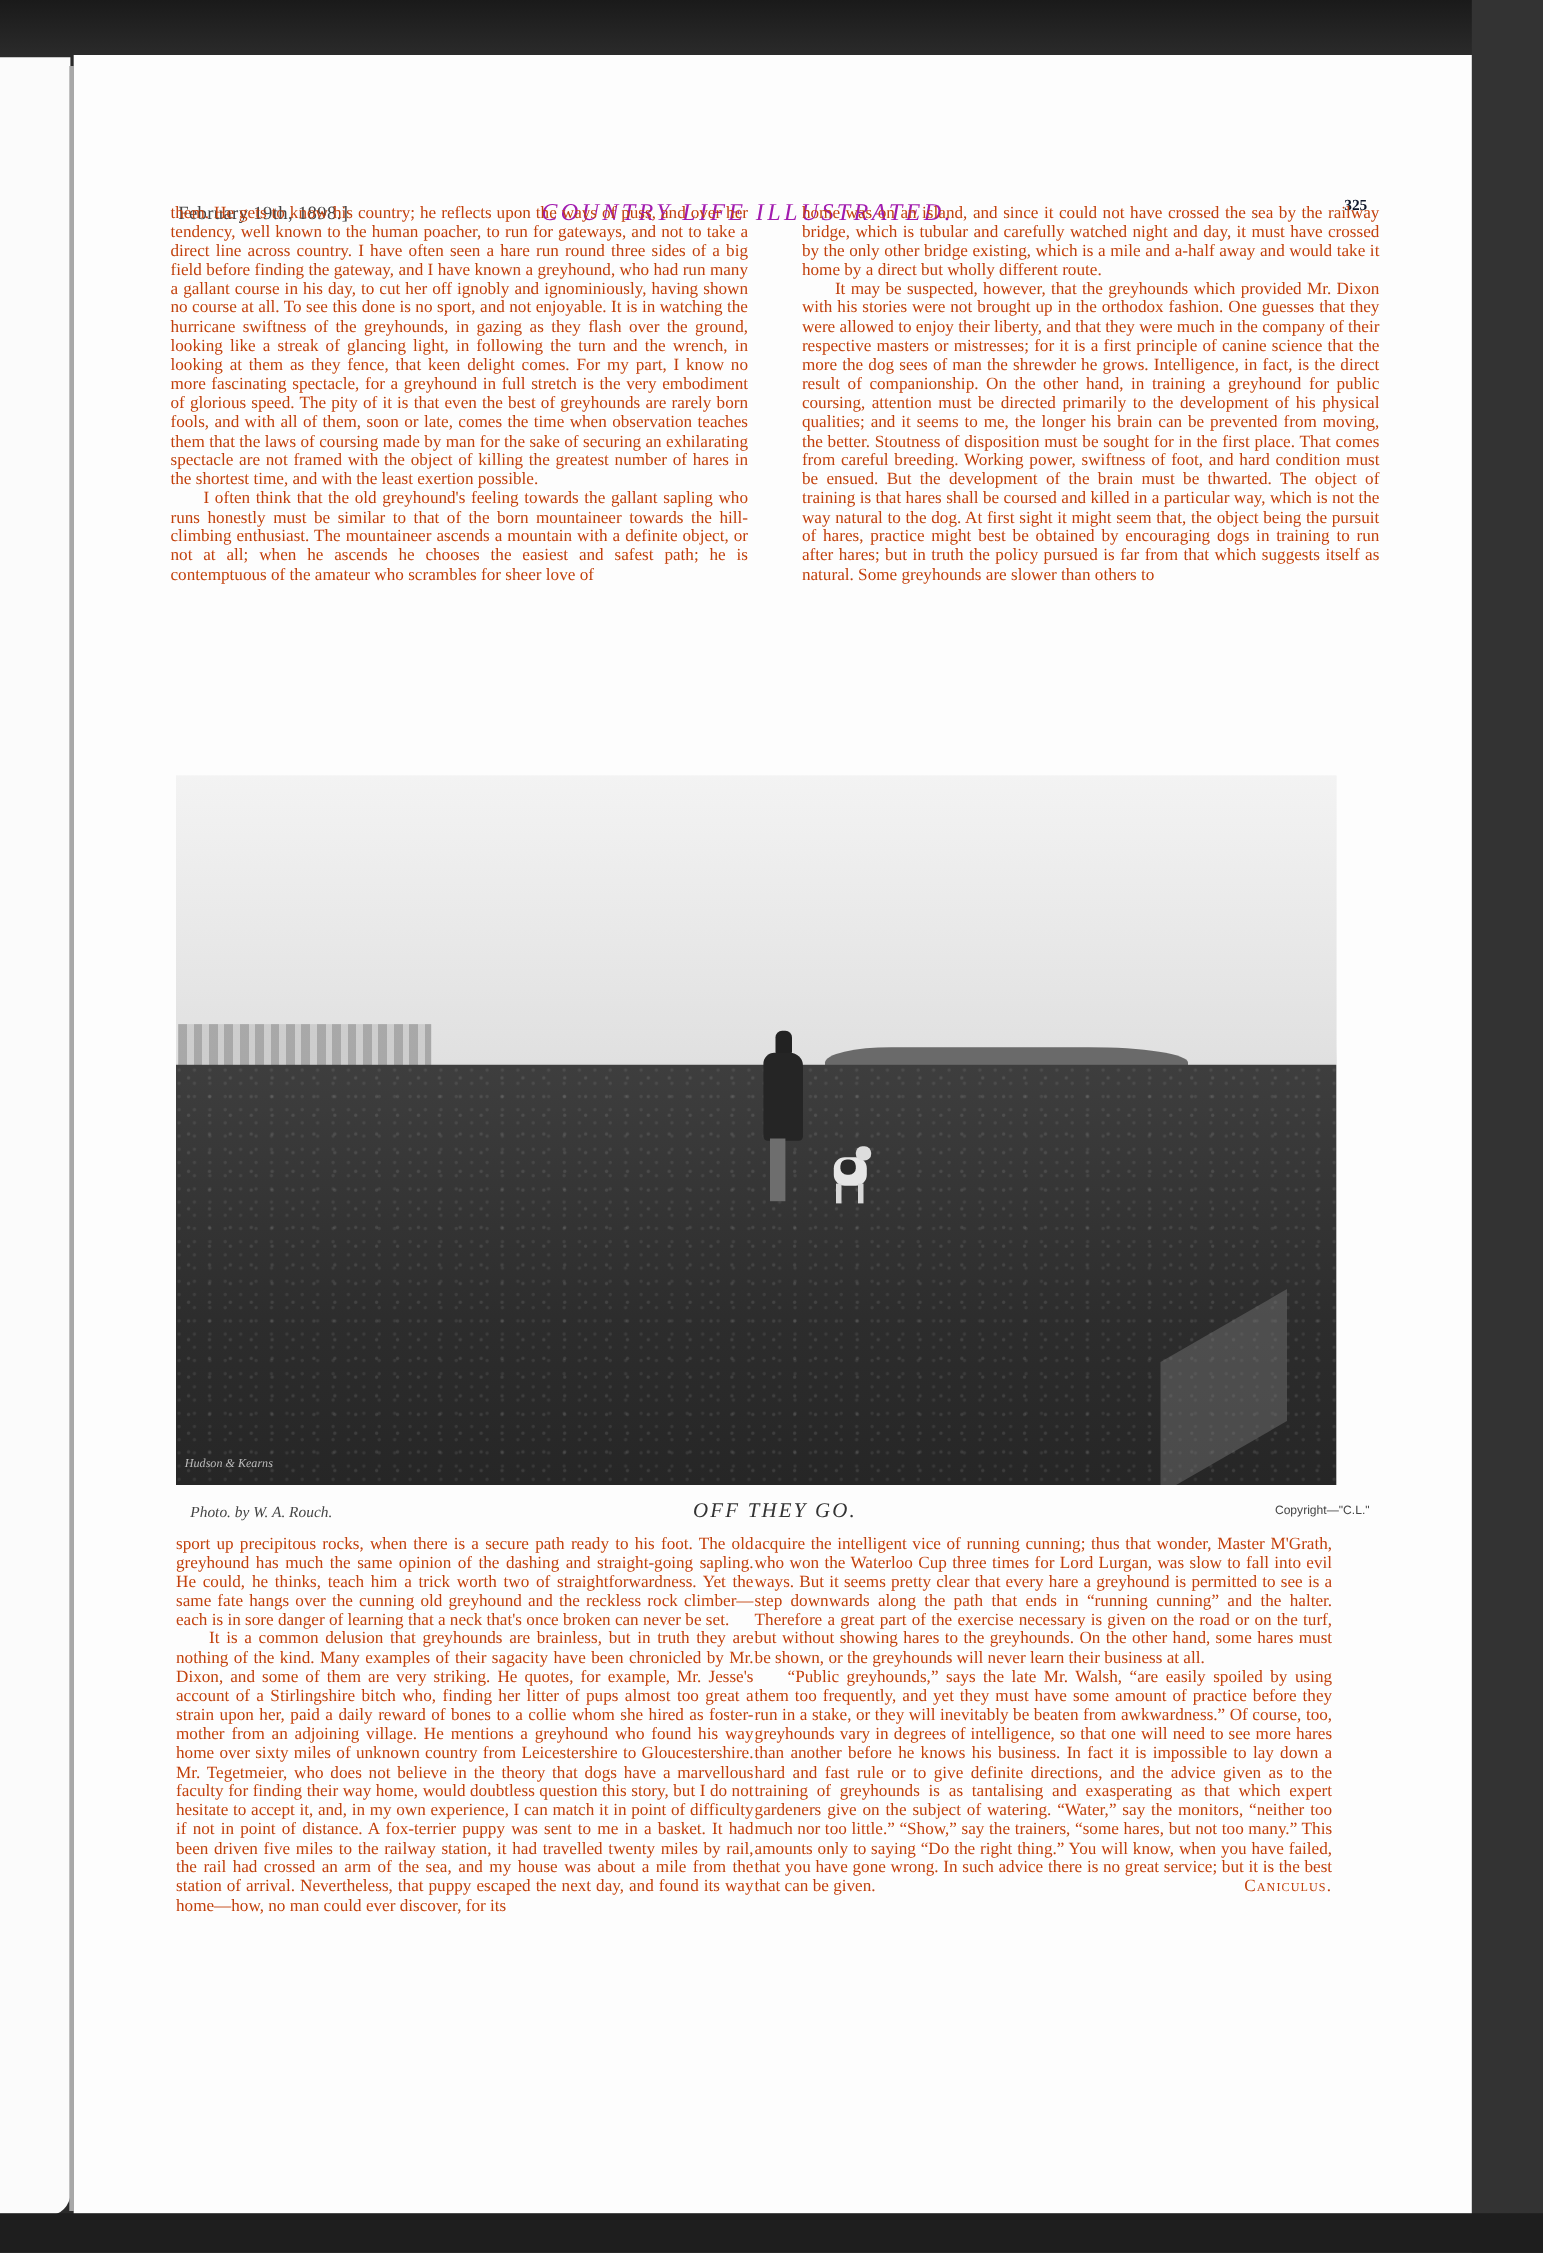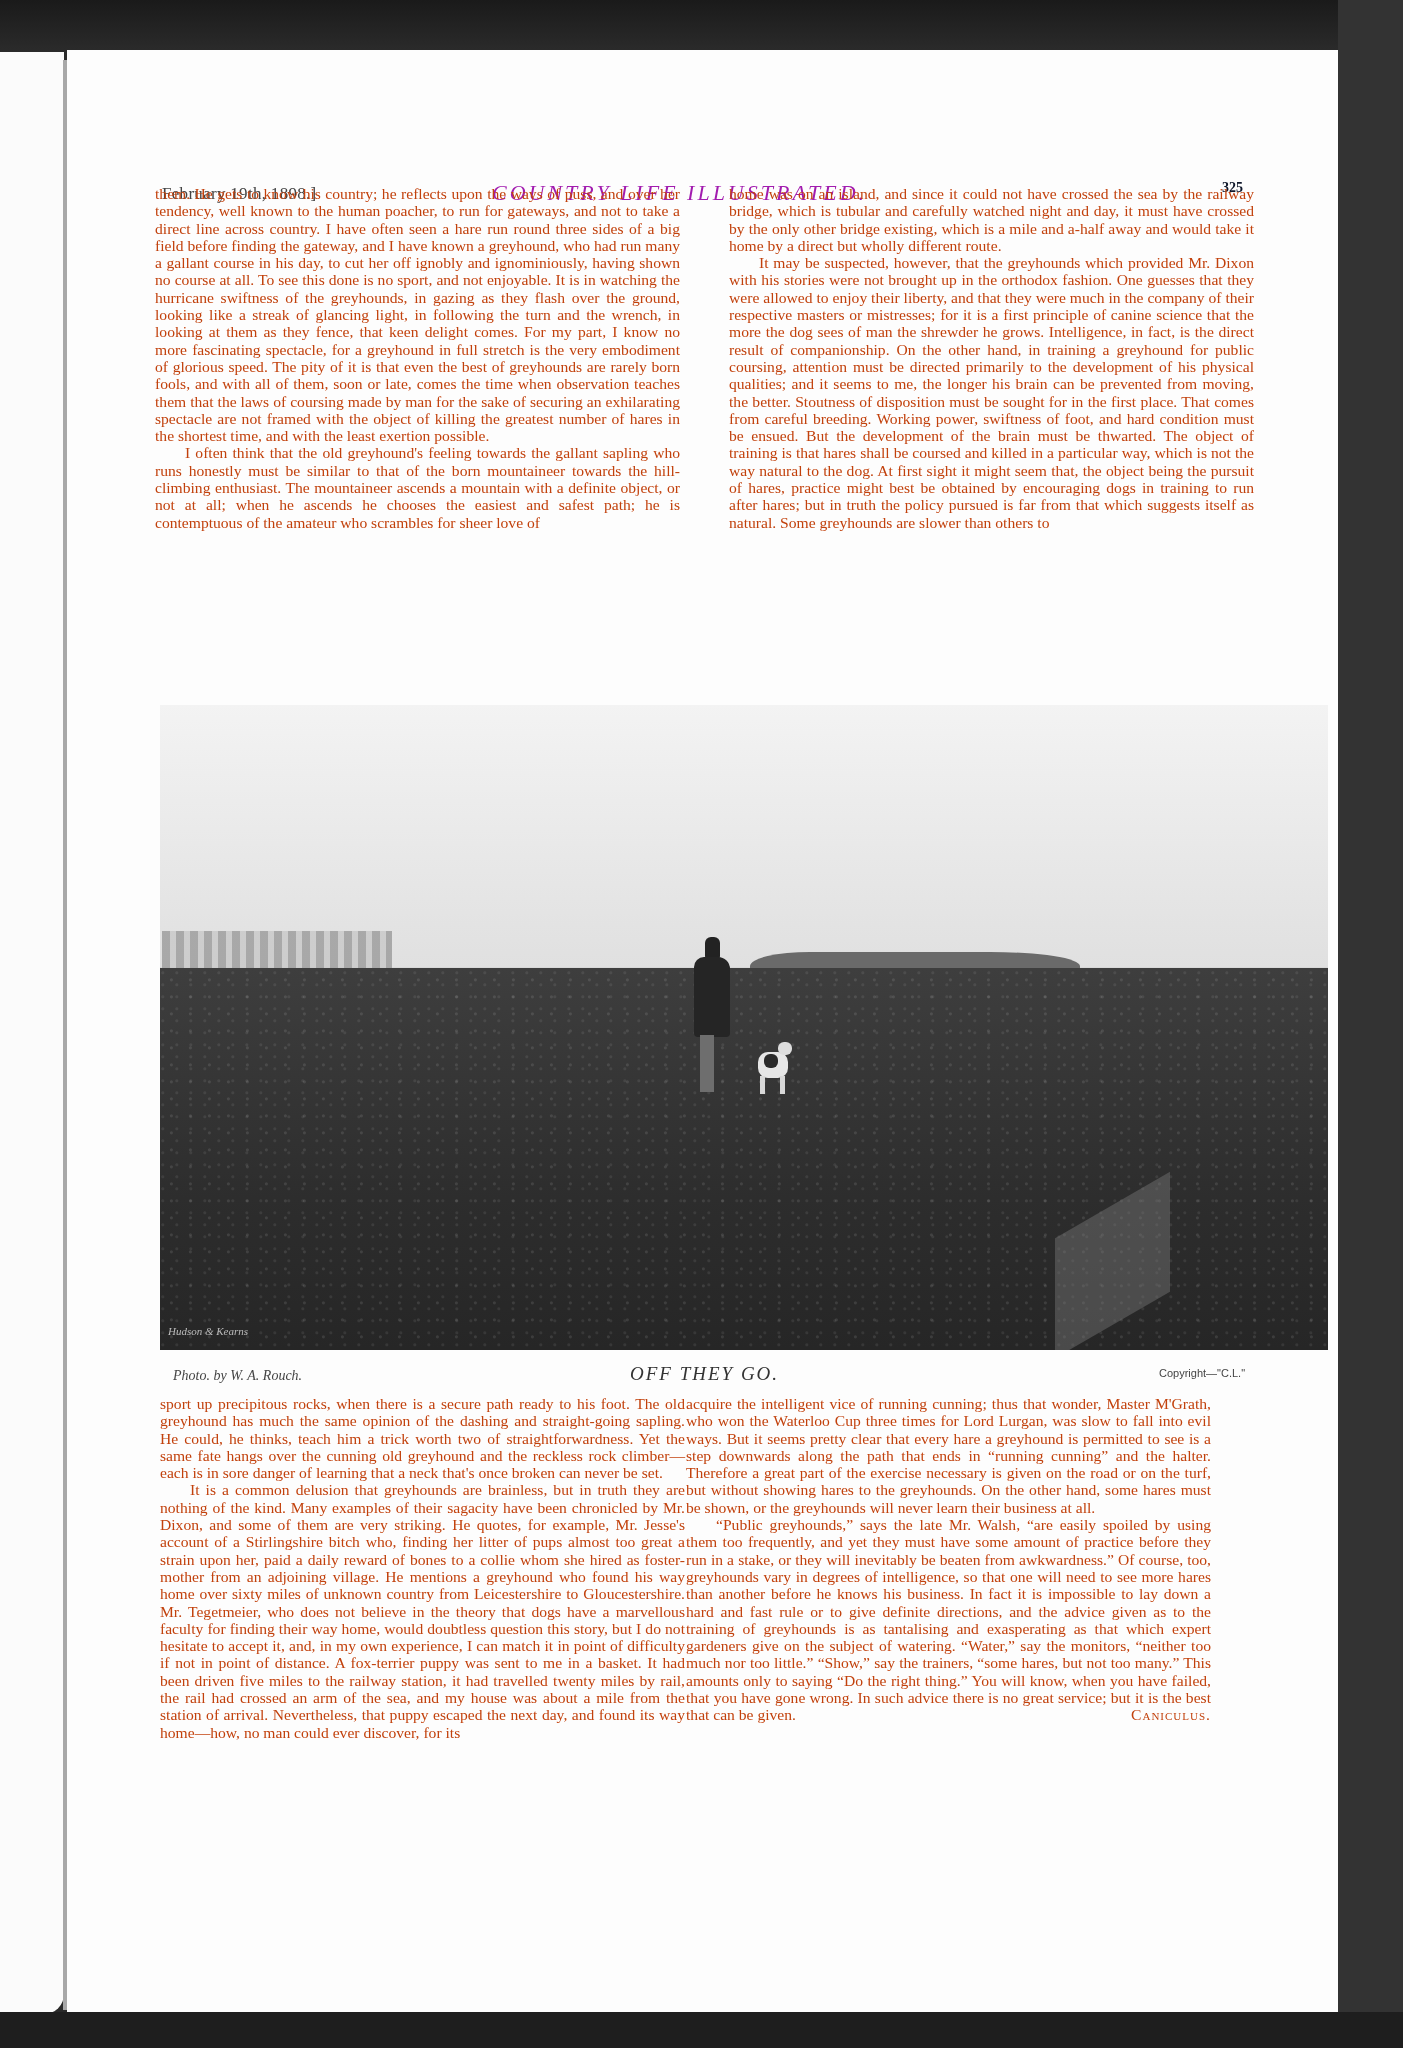--- a/index.html
+++ b/index.html
@@ -29,21 +29,21 @@
       text-align: justify;
     }
     .col p { margin: 0; text-indent: 0; }
     .col p.indent { text-indent: 30px; }
     .col-tl { left: 88px; top: 135px; }
     .col-tr { left: 662px; top: 135px; }
     .col-bl { left: 93px; top: 1345px; }
     .col-br { left: 619px; top: 1345px; }
 
     .photo {
-      position: absolute; left: 93px; top: 655px; width: 1168px; height: 645px;
+      position: absolute; left: 93px; top: 655px; width: 1055px; height: 645px;
       background: linear-gradient(#f2f2f2 0%, #e6e6e6 38%, #d8d8d8 40%);
       overflow: hidden;
     }
     .sky { position: absolute; left: 0; top: 0; width: 100%; height: 262px; background: linear-gradient(#f3f3f3, #e0e0e0); }
     .trees { position: absolute; left: 2px; top: 226px; width: 230px; height: 38px;
       background: repeating-linear-gradient(90deg, #9a9a9a 0 8px, #c8c8c8 8px 14px); opacity: 0.8; }
     .distant-hill { position: absolute; left: 590px; top: 247px; width: 330px; height: 18px; background: #6a6a6a; border-top-left-radius: 60px 14px; border-top-right-radius: 90px 14px; }
     .field {
       position: absolute; left: 0; top: 263px; width: 100%; height: 382px;
       background:

